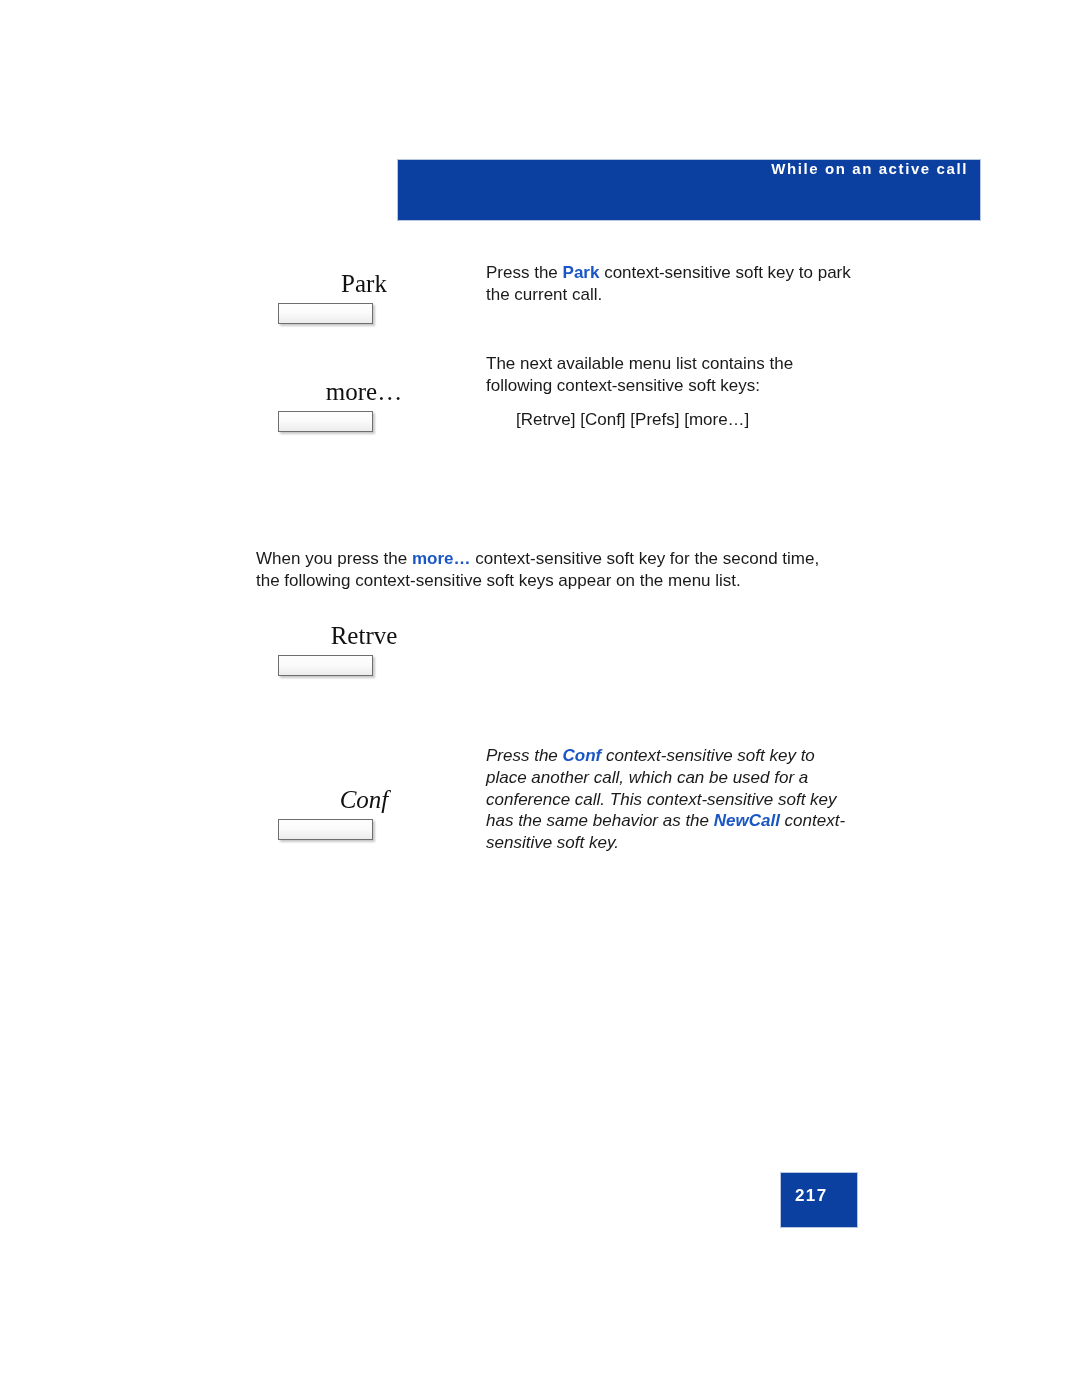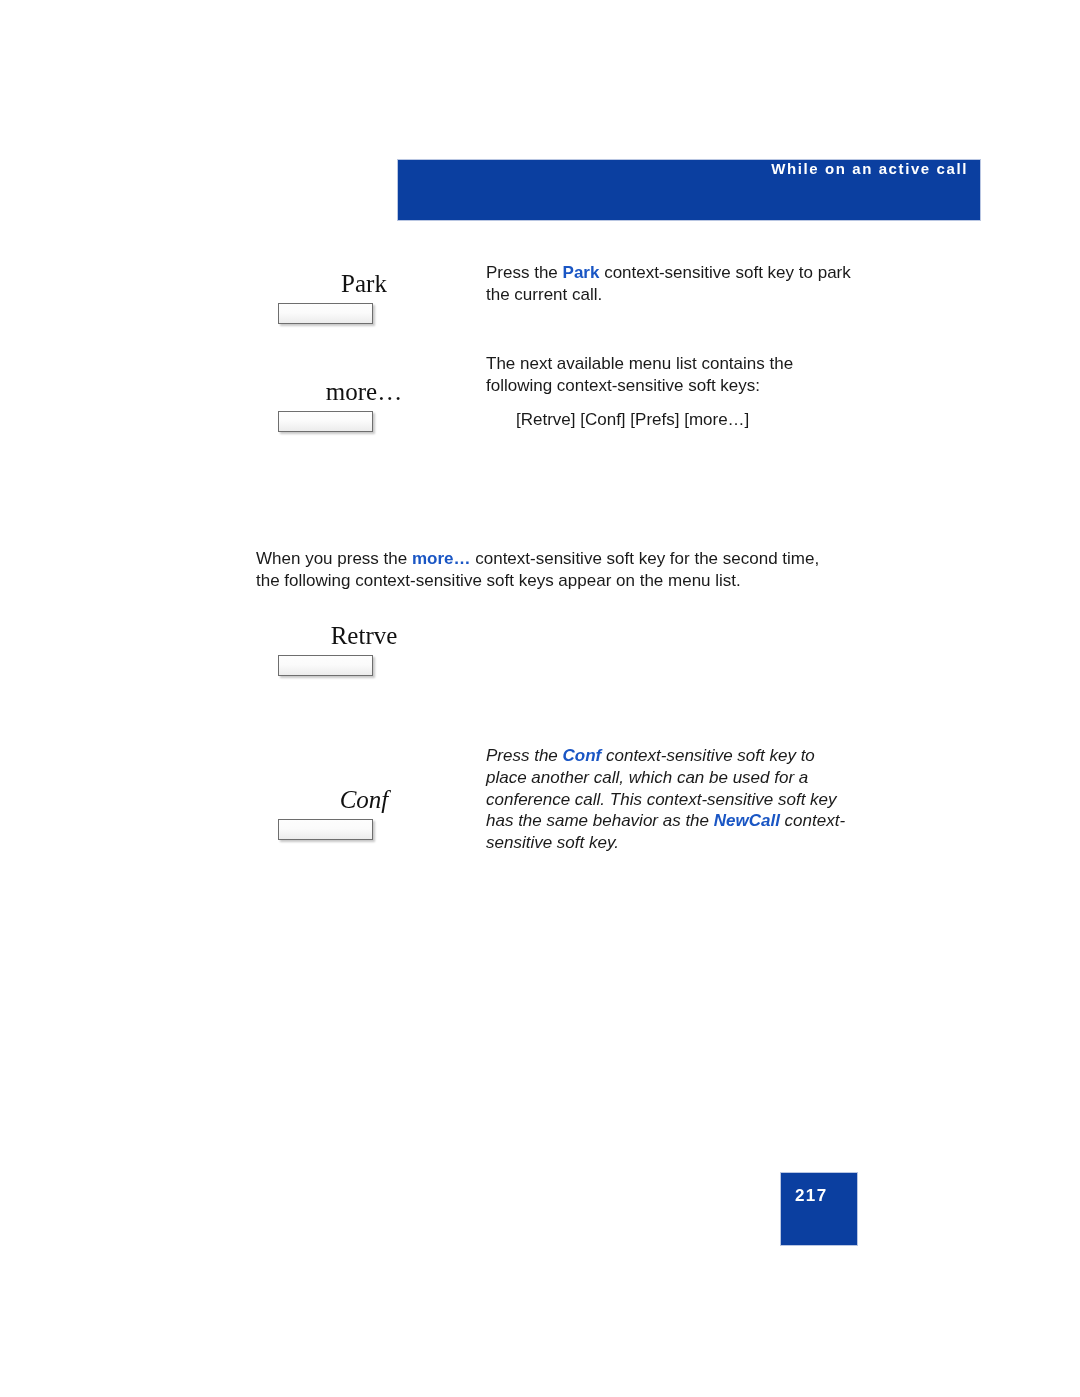--- a/index.html
+++ b/index.html
@@ -104,21 +104,21 @@
     top: 548px;
     width: 580px;
   }
 
   
   .page-badge {
     position: absolute;
     left: 780px;
     top: 1172px;
     width: 78px;
-    height: 74px;
+    height: 56px;
     background: #0B3FA0;
     border: 1px solid #b9c6e2;
     box-sizing: border-box;
   }
   .page-badge span {
     display: block;
     color: #ffffff;
     font-size: 17px;
     font-weight: bold;
     letter-spacing: 1.4px;

